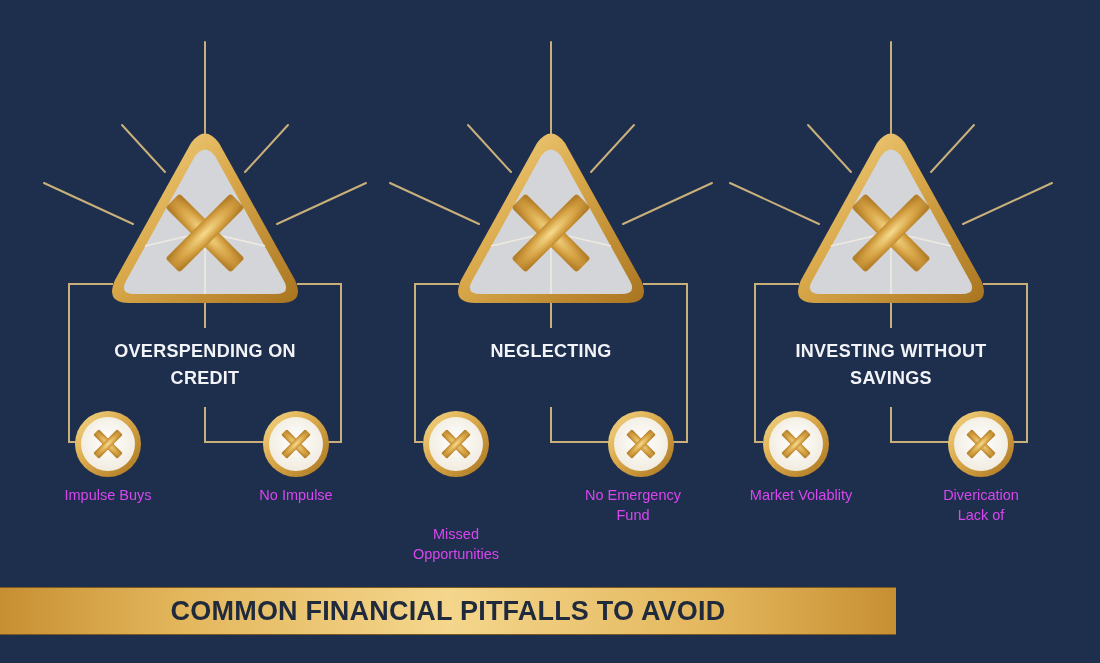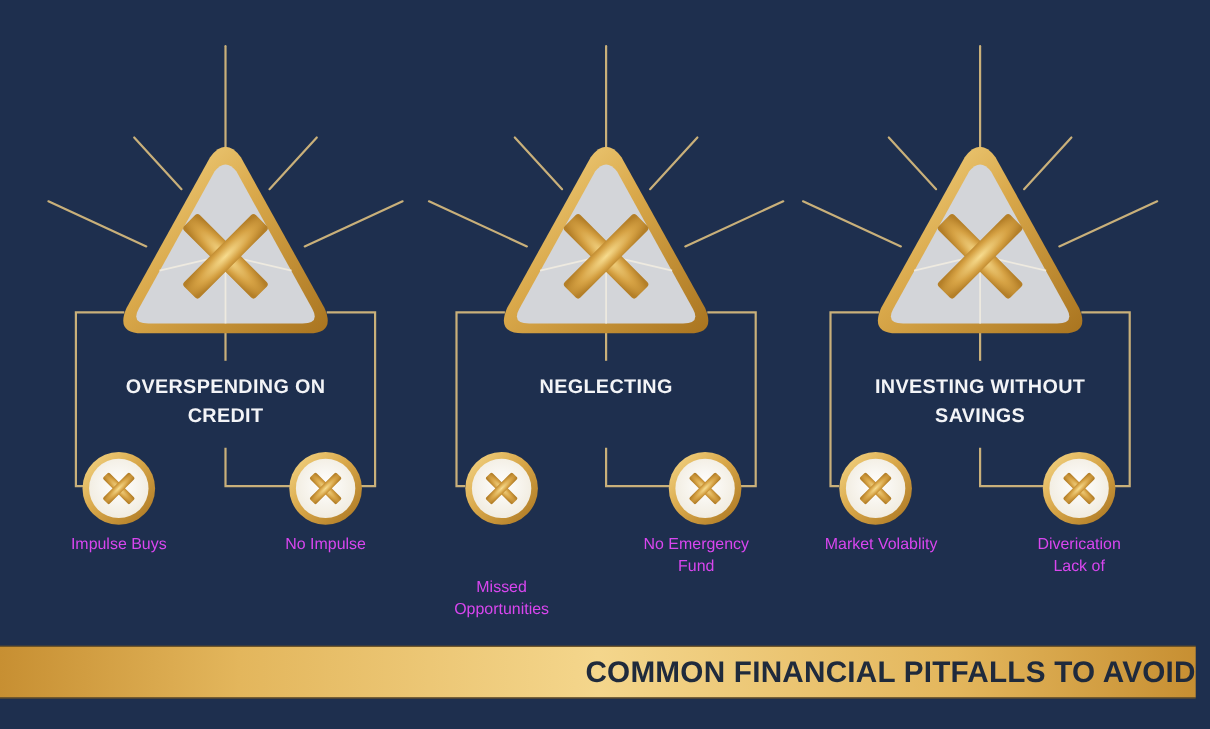--- a/index.html
+++ b/index.html
@@ -1,20 +1,20 @@
 <!DOCTYPE html>
 <html><head>
 <meta charset="utf-8">
 <style>
   html, body { margin: 0; padding: 0; }
   body { width: 1100px; height: 663px; background: #1e2f4e; position: relative; overflow: hidden; font-family: "Liberation Sans", sans-serif; }
   #art { position: absolute; left: 0; top: 0; }
   .title { position: absolute; width: 300px; text-align: center; color: #f3f4f7; font-weight: bold; font-size: 18px; line-height: 27px; letter-spacing: 0.3px; top: 338px; }
   .label { position: absolute; width: 150px; text-align: center; color: #d946ef; font-size: 14.5px; line-height: 20px; }
-  .banner { position: absolute; left: 0; top: 587px; width: 1087px; height: 46px; background: linear-gradient(90deg, #c78f32 0%, #e3b65c 20%, #f4d68c 50%, #e3b65c 80%, #c78f32 100%); border-top: 1px solid #7a5a22; border-bottom: 1px solid #7a5a22; display: flex; align-items: center; justify-content: flex-end; }
+  .banner { position: absolute; left: 0; top: 587px; width: 896px; height: 46px; background: linear-gradient(90deg, #c78f32 0%, #e3b65c 20%, #f4d68c 50%, #e3b65c 80%, #c78f32 100%); border-top: 1px solid #7a5a22; border-bottom: 1px solid #7a5a22; display: flex; align-items: center; justify-content: center; }
   .banner span { color: #1f2a3c; font-weight: bold; font-size: 27px; letter-spacing: 0.2px; }
 </style>
 </head>
 <body>
 
 <svg id="art" width="1100" height="663" viewBox="0 0 1100 663">
   <defs>
     <linearGradient id="goldRing" x1="0" y1="0" x2="1" y2="1">
       <stop offset="0" stop-color="#f6d98b"></stop>
       <stop offset="0.45" stop-color="#d9a84a"></stop>

